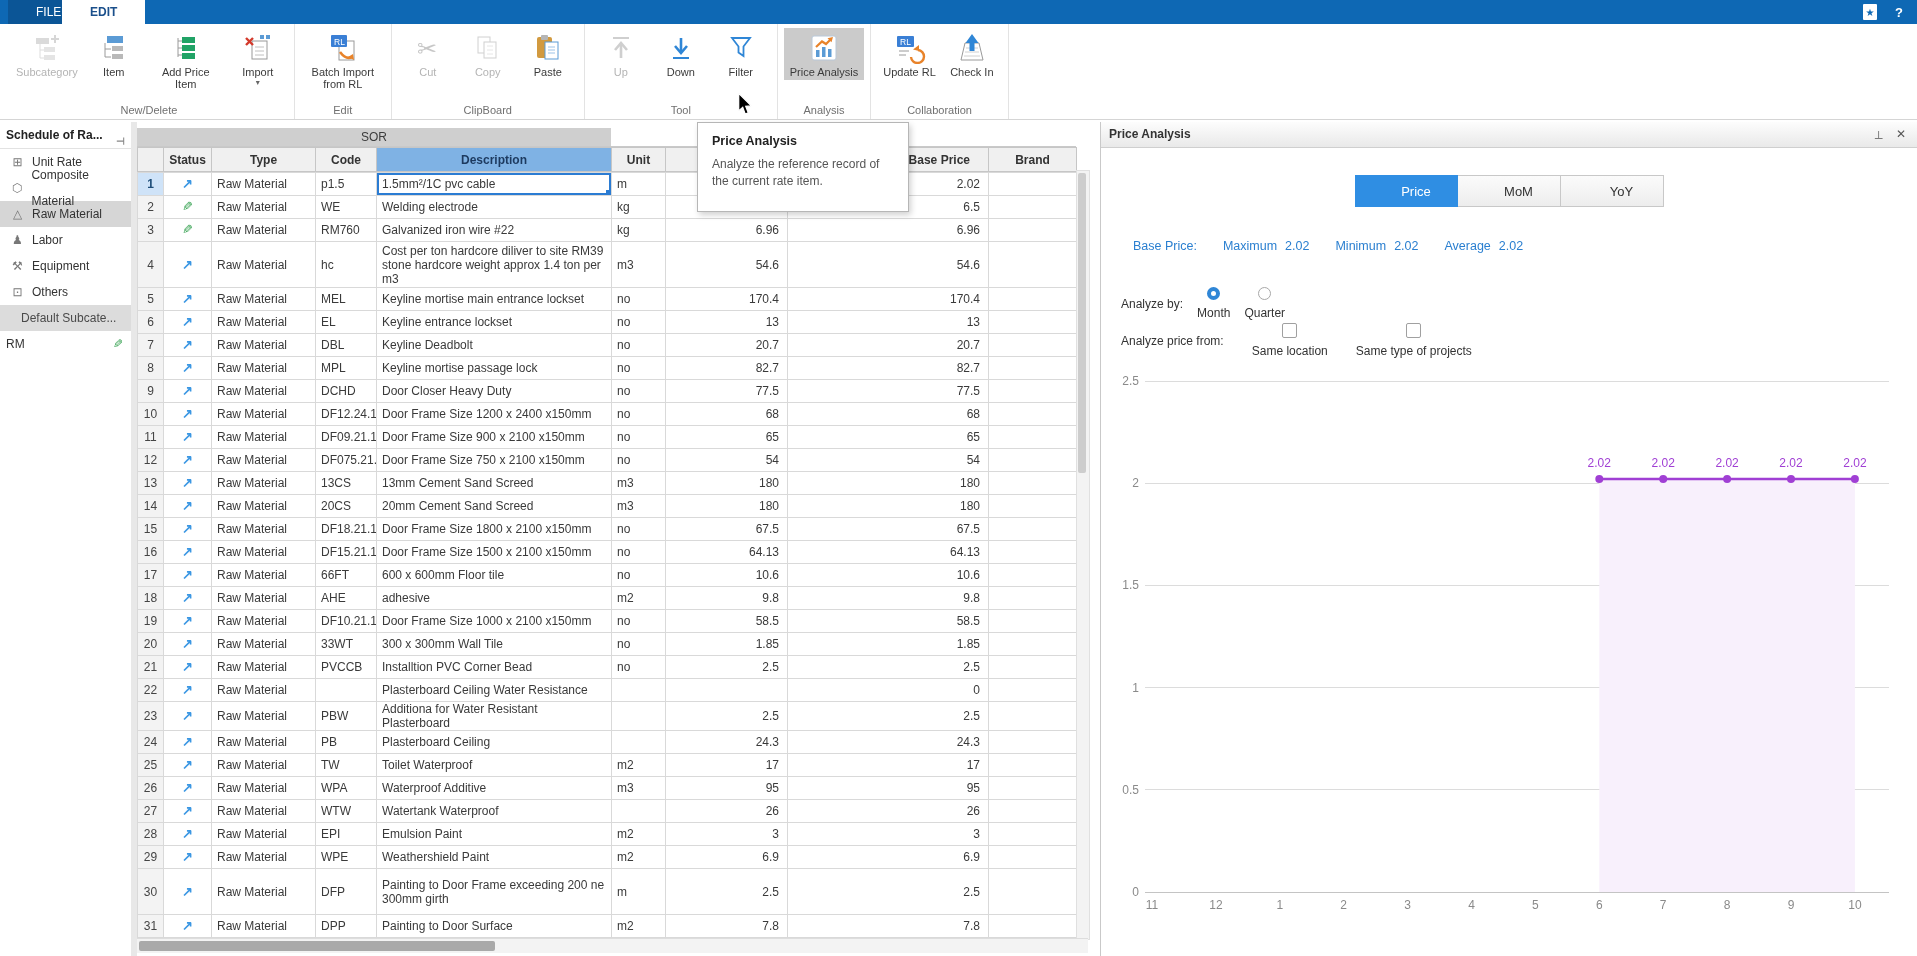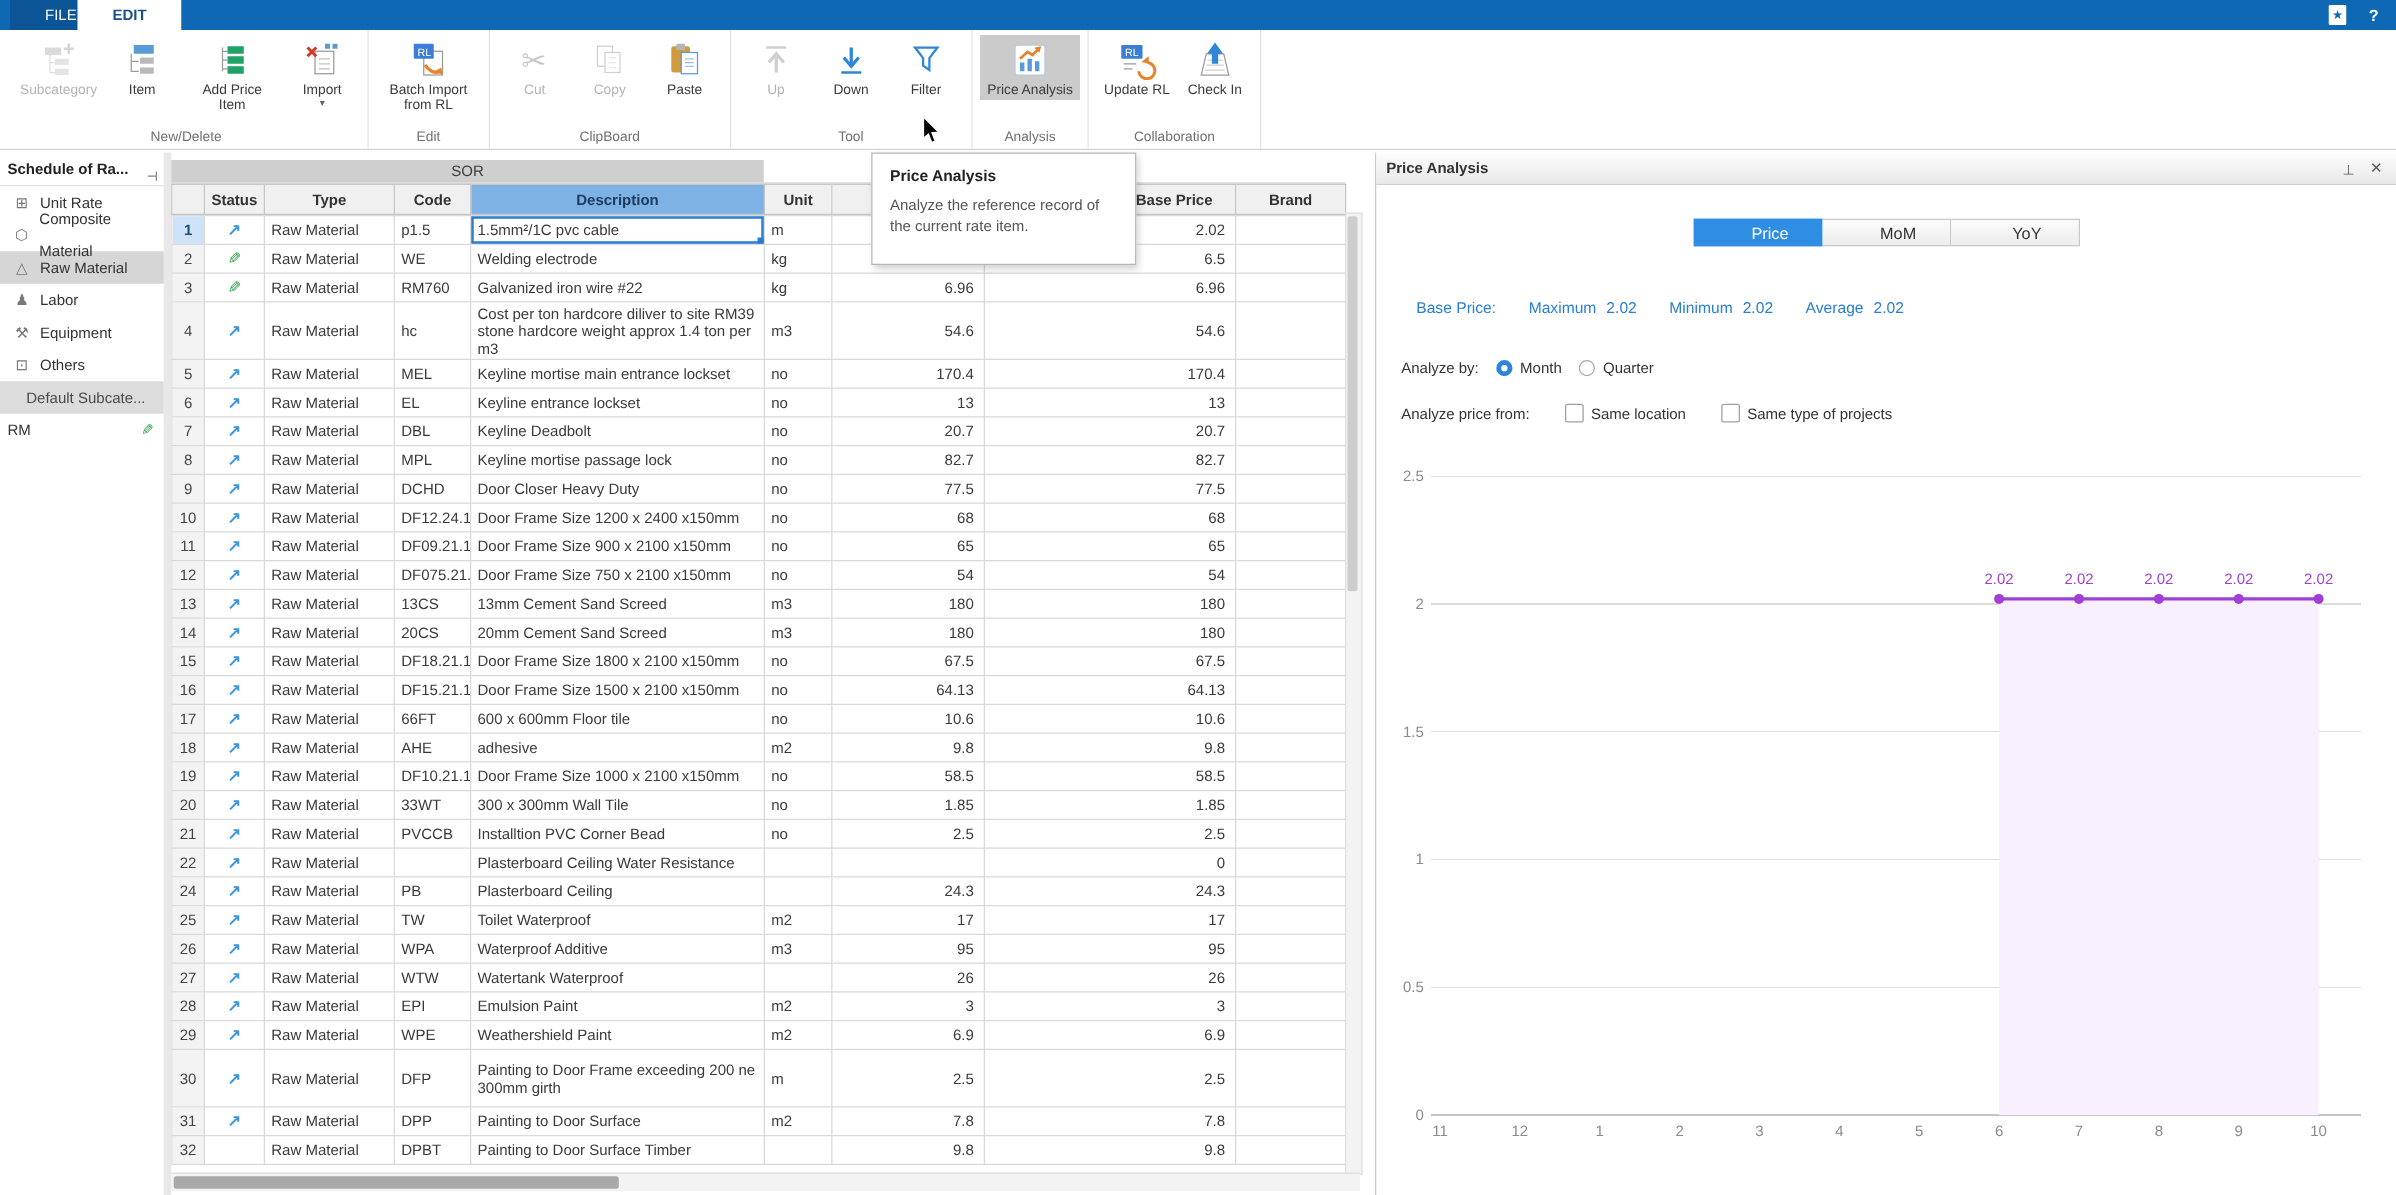--- a/index.html
+++ b/index.html
@@ -71,32 +71,32 @@
   #tooltip .tt-body{font-size:12px;color:#555;line-height:17px;width:182px;}
   #cursor{position:absolute;left:737px;top:92px;z-index:60;}
   
   #panel{position:absolute;left:1100px;top:122px;width:817px;height:834px;background:#fff;border-left:1px solid #c9c9c9;}
   #panel-head{height:25px;background:linear-gradient(#fdfdfd,#e9e9e9);border-bottom:1px solid #cfcfcf;
     font-size:12px;font-weight:bold;color:#333;line-height:25px;padding-left:8px;position:relative;}
   #panel-pin{position:absolute;right:34px;top:0;font-weight:normal;color:#555;transform:rotate(180deg);font-size:11px;}
   #panel-close{position:absolute;right:12px;top:0;font-weight:normal;color:#555;font-size:12px;}
   #panel-body{position:absolute;left:0;top:25px;width:817px;height:809px;}
   #ptabs{position:absolute;left:254px;top:28px;display:flex;}
-  .ptab{width:103px;height:22px;box-sizing:border-box;font-size:13px;display:flex;align-items:center;justify-content:center;
+  .ptab{width:103px;height:32px;box-sizing:border-box;font-size:13px;display:flex;align-items:center;justify-content:center;
     background:linear-gradient(#fbfbfb,#ededed);border:1px solid #c8c8c8;border-left:none;color:#333;padding-left:19px;}
   .ptab:first-child{border-left:1px solid #c8c8c8;}
   .ptab.active{background:#2f8ee3;color:#fff;border-color:#2f8ee3;}
   #pstats{position:absolute;left:32px;top:92px;font-size:12.5px;color:#2a7fd0;display:flex;gap:26px;}
   #pstats .pair{display:flex;gap:8px;}
   #panalyzeby{position:absolute;left:20px;top:140px;font-size:12px;color:#333;display:flex;align-items:center;gap:14px;}
   #panalyzefrom{position:absolute;left:20px;top:176px;font-size:12px;color:#333;display:flex;align-items:center;gap:28px;}
   .radio{width:13px;height:13px;border-radius:50%;box-sizing:border-box;display:inline-block;}
   .radio.on{border:4px solid #2f86d6;background:#fff;}
   .radio.off{border:1px solid #a8a8a8;background:#fff;}
-  .opt{display:flex;align-items:center;gap:6px;}
+  .opt{display:flex;align-items:center;gap:6px;flex-direction:column;}
   .chk{width:13px;height:13px;border:1px solid #a0a0a0;border-radius:2px;background:#fff;display:inline-block;}
   #chart{position:absolute;left:0;top:0;font-family:"Liberation Sans",sans-serif;}
 </style>
 </head>
 <body>
 
 <div id="titlebar">
   <div class="apptab" id="tab-file">FILE</div>
   <div class="apptab" id="tab-edit">EDIT</div>
   <div id="tb-icons">
@@ -607,20 +607,31 @@
           </tr>
           <tr class="r">
             <td class="num">22</td>
             <td class="stat"><span class="st-arrow">↗</span></td>
             <td>Raw Material</td>
             <td></td>
             <td>Plasterboard Ceiling Water Resistance</td>
             <td></td>
             <td class="rt"></td>
             <td class="bp">0</td>
+            <td></td>
+          </tr>
+          <tr class="r">
+            <td class="num">23</td>
+            <td class="stat"><span class="st-arrow">↗</span></td>
+            <td>Raw Material</td>
+            <td>PBW</td>
+            <td>Additiona for Water Resistant Plasterboard</td>
+            <td></td>
+            <td class="rt">2.5</td>
+            <td class="bp">2.5</td>
             <td></td>
           </tr>
           <tr class="r">
             <td class="num">24</td>
             <td class="stat"><span class="st-arrow">↗</span></td>
             <td>Raw Material</td>
             <td>PB</td>
             <td>Plasterboard Ceiling</td>
             <td></td>
             <td class="rt">24.3</td>

